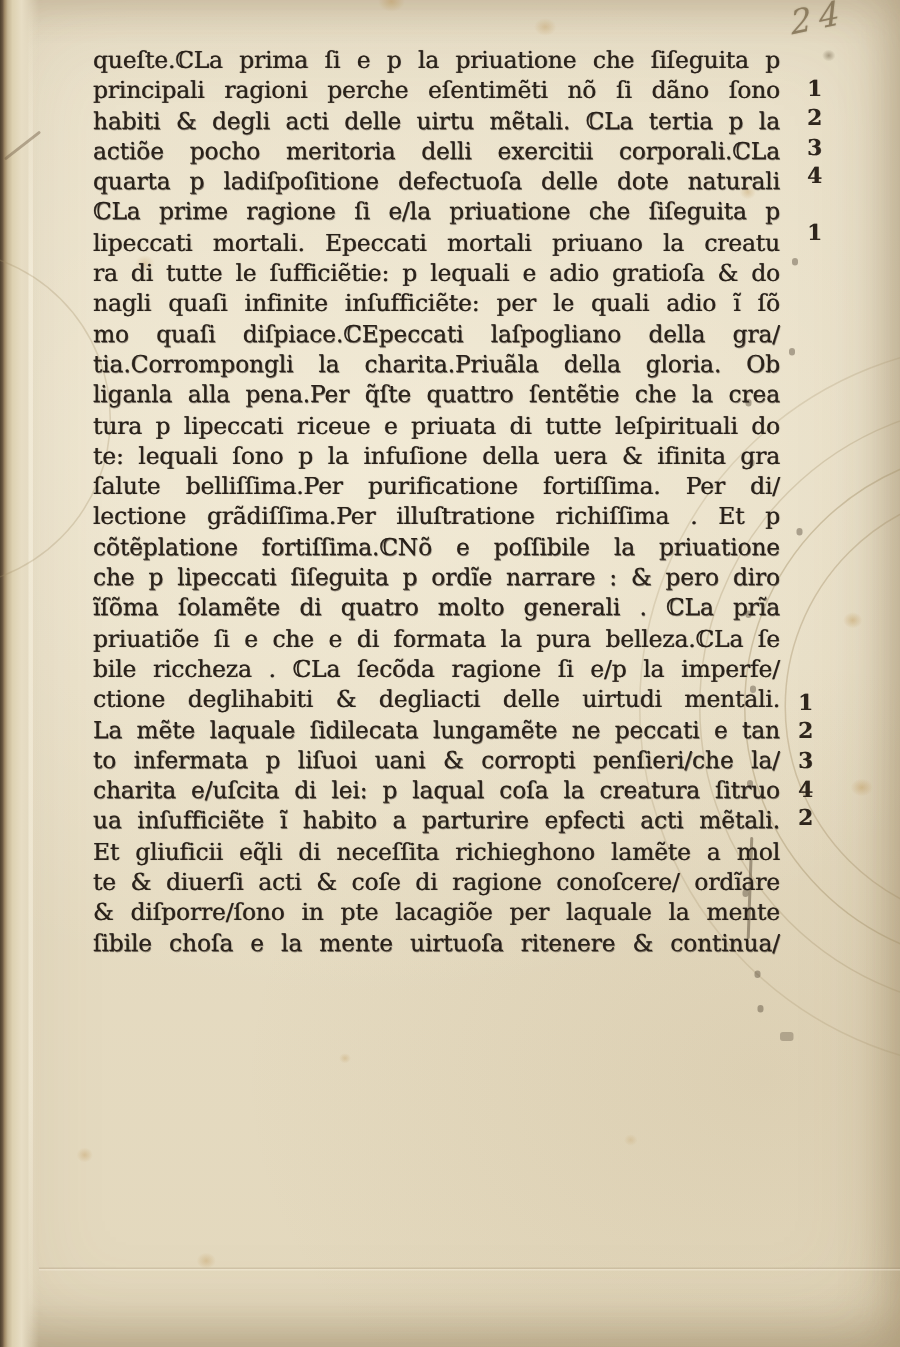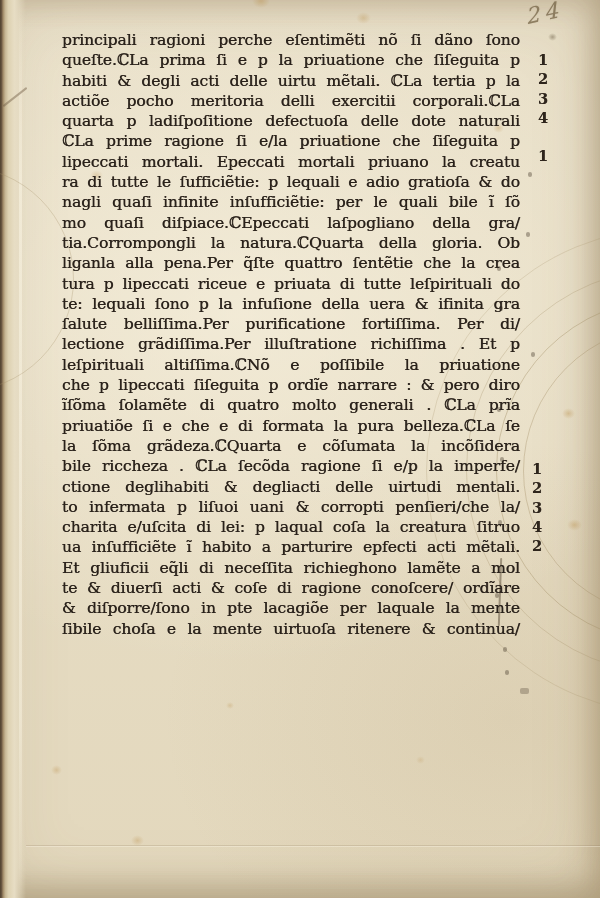--- a/index.html
+++ b/index.html
@@ -142,43 +142,43 @@
     </div>
   <div class="margin-nums nums-mid">
       <div class="num">1</div>
       <div class="num">2</div>
       <div class="num">3</div>
       <div class="num">4</div>
       <div class="num">2</div>
     </div>
 
   <div class="textblock">
+      <div class="line">queſte.ℂLa prima ſi e p la priuatione che ſiſeguita p</div>
       <div class="line">principali ragioni perche eſentimẽti nõ ſi dãno ſono</div>
-      <div class="line">queſte.ℂLa prima ſi e p la priuatione che ſiſeguita p</div>
       <div class="line">habiti &amp; degli acti delle uirtu mẽtali. ℂLa tertia p la</div>
       <div class="line">actiõe pocho meritoria delli exercitii corporali.ℂLa</div>
       <div class="line">quarta p ladiſpoſitione defectuoſa delle dote naturali</div>
       <div class="line">ℂLa prime ragione ſi e/la priuatione che ſiſeguita p</div>
       <div class="line">lipeccati mortali. Epeccati mortali priuano la creatu</div>
       <div class="line">ra di tutte le ſufficiẽtie: p lequali e adio gratioſa &amp; do</div>
-      <div class="line">nagli quaſi infinite inſufficiẽtie: per le quali bile ĩ ſõ</div>
+      <div class="line">nagli quaſi infinite inſufficiẽte: per le quali adio ĩ ſõ</div>
       <div class="line">mo quaſi diſpiace.ℂEpeccati laſpogliano della gra/</div>
-      <div class="line">tia.Corrompongli la natura.ℂQuarta della gloria. Ob</div>
+      <div class="line">tia.Corrompongli la charita.Priuãla della gloria. Ob</div>
       <div class="line">liganla alla pena.Per q̃ſte quattro ſentẽtie che la crea</div>
       <div class="line">tura p lipeccati riceue e priuata di tutte leſpirituali do</div>
       <div class="line">te: lequali ſono p la infuſione della uera &amp; ifinita gra</div>
       <div class="line">ſalute belliſſima.Per purificatione fortiſſima. Per di/</div>
       <div class="line">lectione grãdiſſima.Per illuſtratione richiſſima . Et p</div>
-      <div class="line">leſpirituali altiſſima.ℂNõ e poſſibile la priuatione</div>
+      <div class="line">cõtẽplatione fortiſſima.ℂNõ e poſſibile la priuatione</div>
       <div class="line">che p lipeccati ſiſeguita p ordĩe narrare : &amp; pero diro</div>
       <div class="line">ĩſõma ſolamẽte di quatro molto generali . ℂLa prĩa</div>
       <div class="line">priuatiõe ſi e che e di formata la pura belleza.ℂLa ſe</div>
-      <div class="line">la ſõma grãdeza.ℂQuarta e cõſumata la incõſidera</div>
       <div class="line">bile riccheza . ℂLa ſecõda ragione ſi e/p la imperfe/</div>
       <div class="line">ctione deglihabiti &amp; degliacti delle uirtudi mentali.</div>
+      <div class="line">La mẽte laquale ſidilecata lungamẽte ne peccati e tan</div>
       <div class="line">to infermata p liſuoi uani &amp; corropti penſieri/che la/</div>
       <div class="line">charita e/uſcita di lei: p laqual coſa la creatura ſitruo</div>
       <div class="line">ua inſufficiẽte ĩ habito a parturire epfecti acti mẽtali.</div>
       <div class="line">Et gliuficii eq̃li di neceſſita richieghono lamẽte a mol</div>
       <div class="line">te &amp; diuerſi acti &amp; coſe di ragione conoſcere/ ordĩare</div>
       <div class="line">&amp; diſporre/ſono in pte lacagiõe per laquale la mente</div>
       <div class="line">ſibile choſa e la mente uirtuoſa ritenere &amp; continua/</div>
     </div>
 
 </div>

